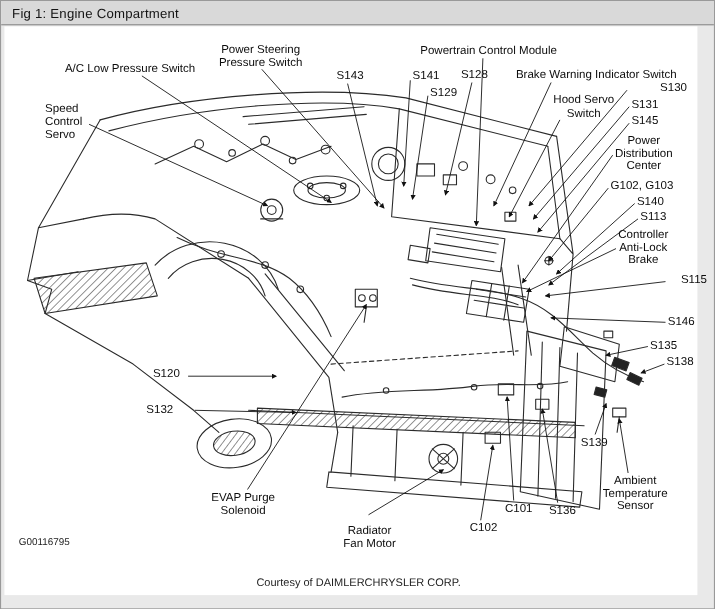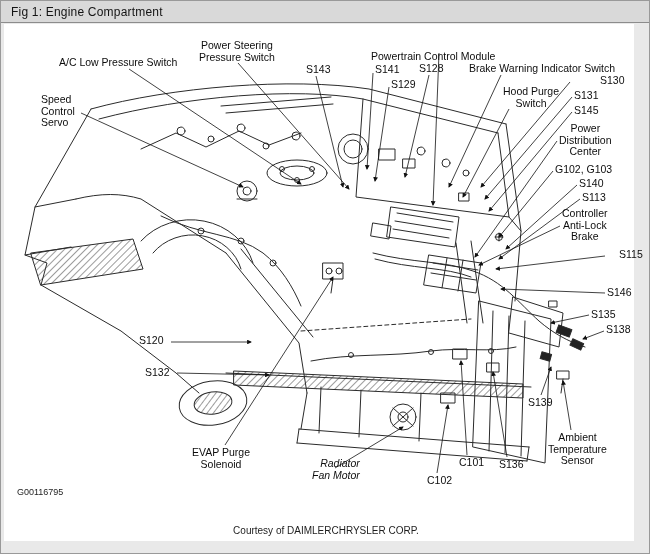--- a/index.html
+++ b/index.html
@@ -199,28 +199,28 @@
       </div>
       <div class="callout" style="left: 374px; top: 63px; text-align: left;">
         <div>S141</div>
       </div>
       <div class="callout" style="left: 390px; top: 78px; text-align: left;">
         <div>S129</div>
       </div>
       <div class="callout" style="left: 418px; top: 62px; text-align: left;">
         <div>S128</div>
       </div>
-      <div class="callout" style="left: 370px; top: 40px; text-align: center; margin-top: 10px;">
+      <div class="callout" style="left: 381px; top: 40px; text-align: center;">
         <div>Powertrain Control Module</div>
       </div>
       <div class="callout" style="left: 468px; top: 62px; text-align: left;">
         <div>Brake Warning Indicator Switch</div>
       </div>
       <div class="callout" style="left: 502px; top: 85px; text-align: center;">
-        <div>Hood Purge</div>
+        <div>Hood Servo</div>
         <div>Switch</div>
       </div>
       <div class="callout" style="left: 571px; top: 74px; text-align: left; margin-left: 28px;">
         <div>S130</div>
       </div>
       <div class="callout" style="left: 573px; top: 89px; text-align: left;">
         <div>S131</div>
       </div>
       <div class="callout" style="left: 573px; top: 104px; text-align: left;">
         <div>S145</div>
@@ -257,31 +257,31 @@
       </div>
       <div class="callout" style="left: 590px; top: 308px; text-align: left;">
         <div>S135</div>
       </div>
       <div class="callout" style="left: 605px; top: 323px; text-align: left;">
         <div>S138</div>
       </div>
       <div class="callout" style="left: 138px; top: 334px; text-align: right;">
         <div>S120</div>
       </div>
-      <div class="callout" style="left: 144px; top: 366px; text-align: center;">
+      <div class="callout" style="left: 132px; top: 366px; text-align: center;">
         <div>S132</div>
       </div>
       <div class="callout" style="left: 527px; top: 396px; text-align: left;">
         <div>S139</div>
       </div>
       <div class="callout" style="left: 191px; top: 446px; text-align: center;">
         <div>EVAP Purge</div>
         <div>Solenoid</div>
       </div>
-      <div class="callout" style="left: 311px; top: 457px; text-align: right; font-style: italic;">
+      <div class="callout" style="left: 311px; top: 476px; text-align: center;">
         <div>Radiator</div>
         <div>Fan Motor</div>
       </div>
       <div class="callout" style="left: 426px; top: 474px; text-align: left;">
         <div>C102</div>
       </div>
       <div class="callout" style="left: 458px; top: 456px; text-align: left;">
         <div>C101</div>
       </div>
       <div class="callout" style="left: 498px; top: 458px; text-align: left;">

